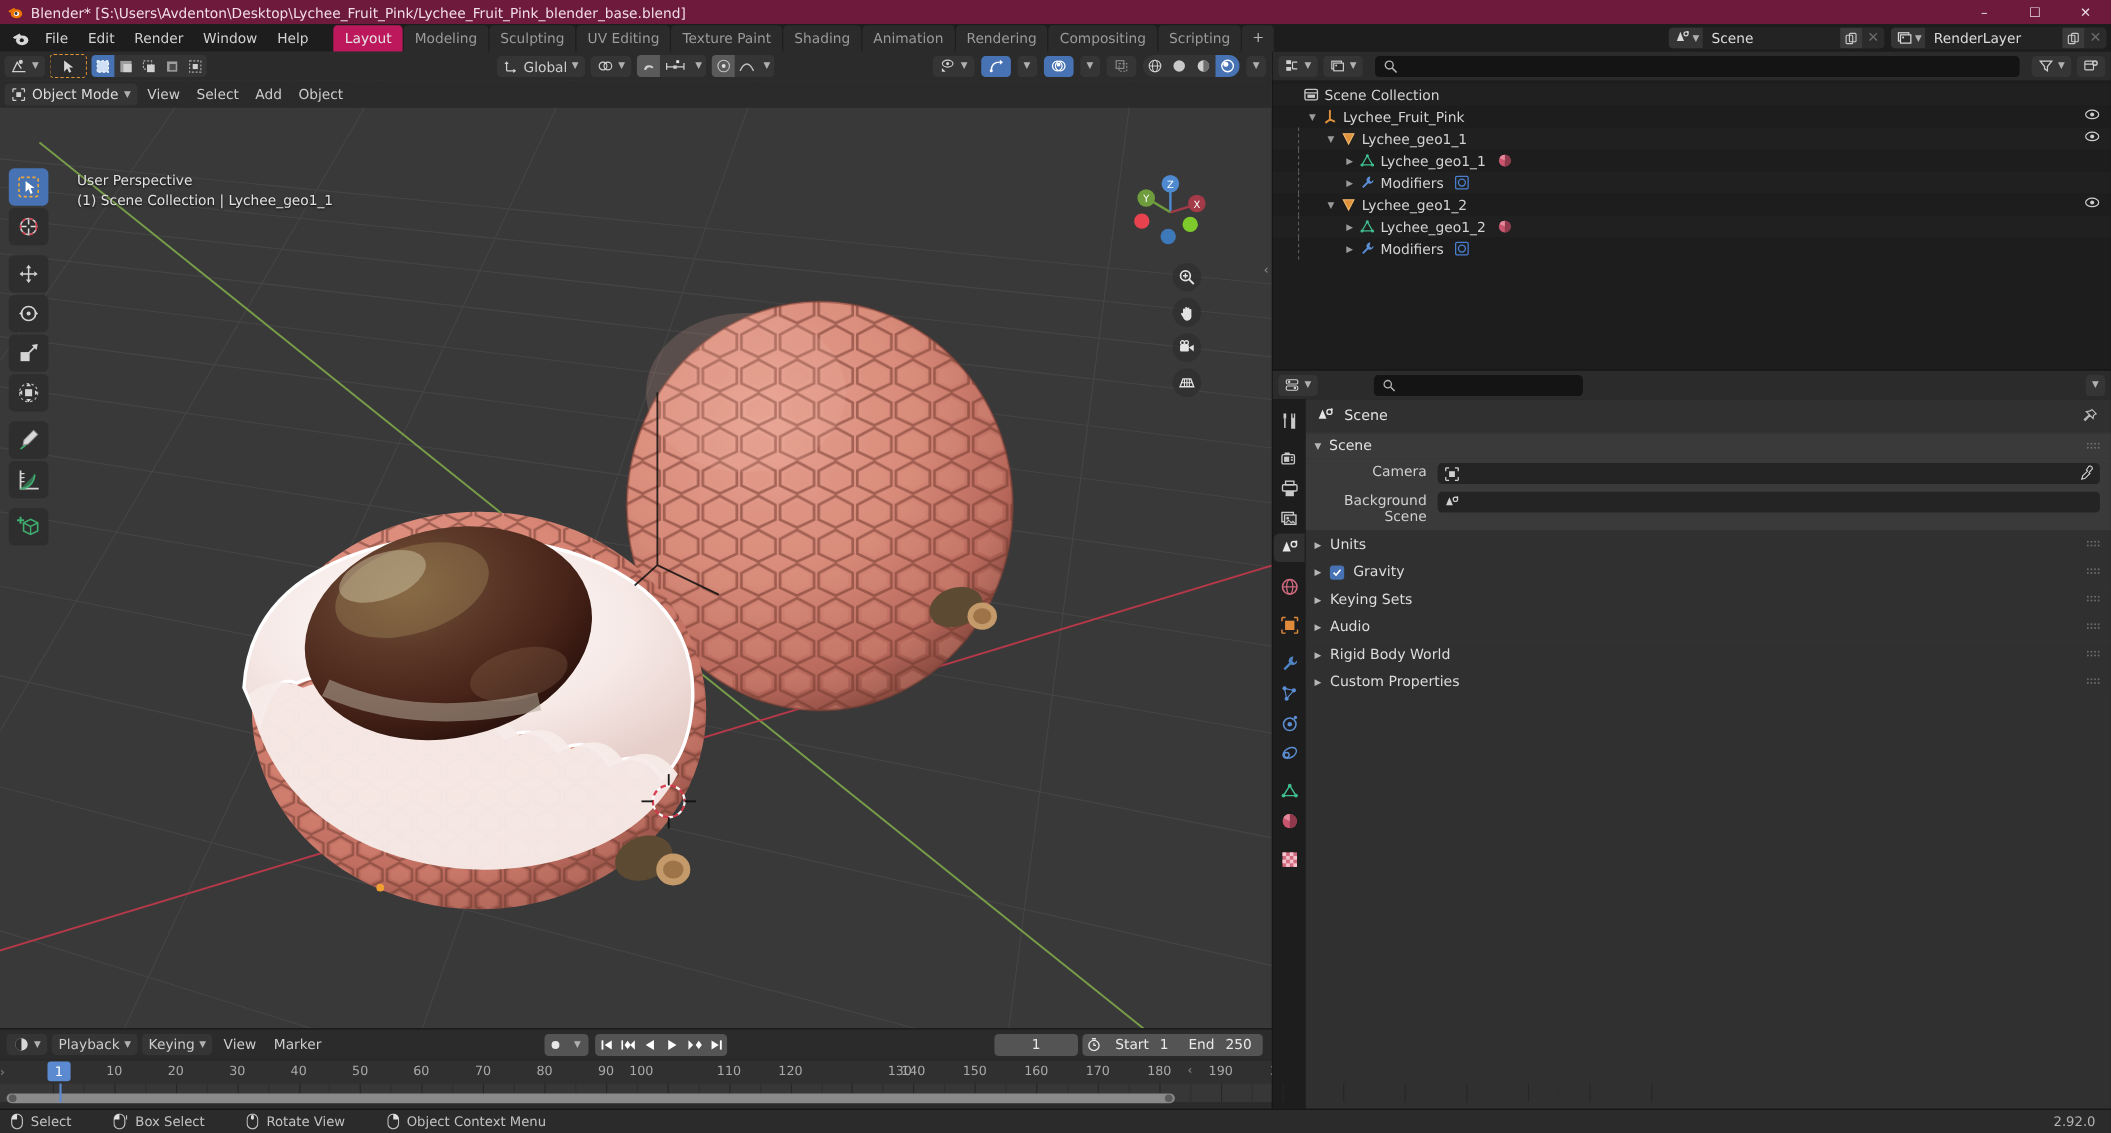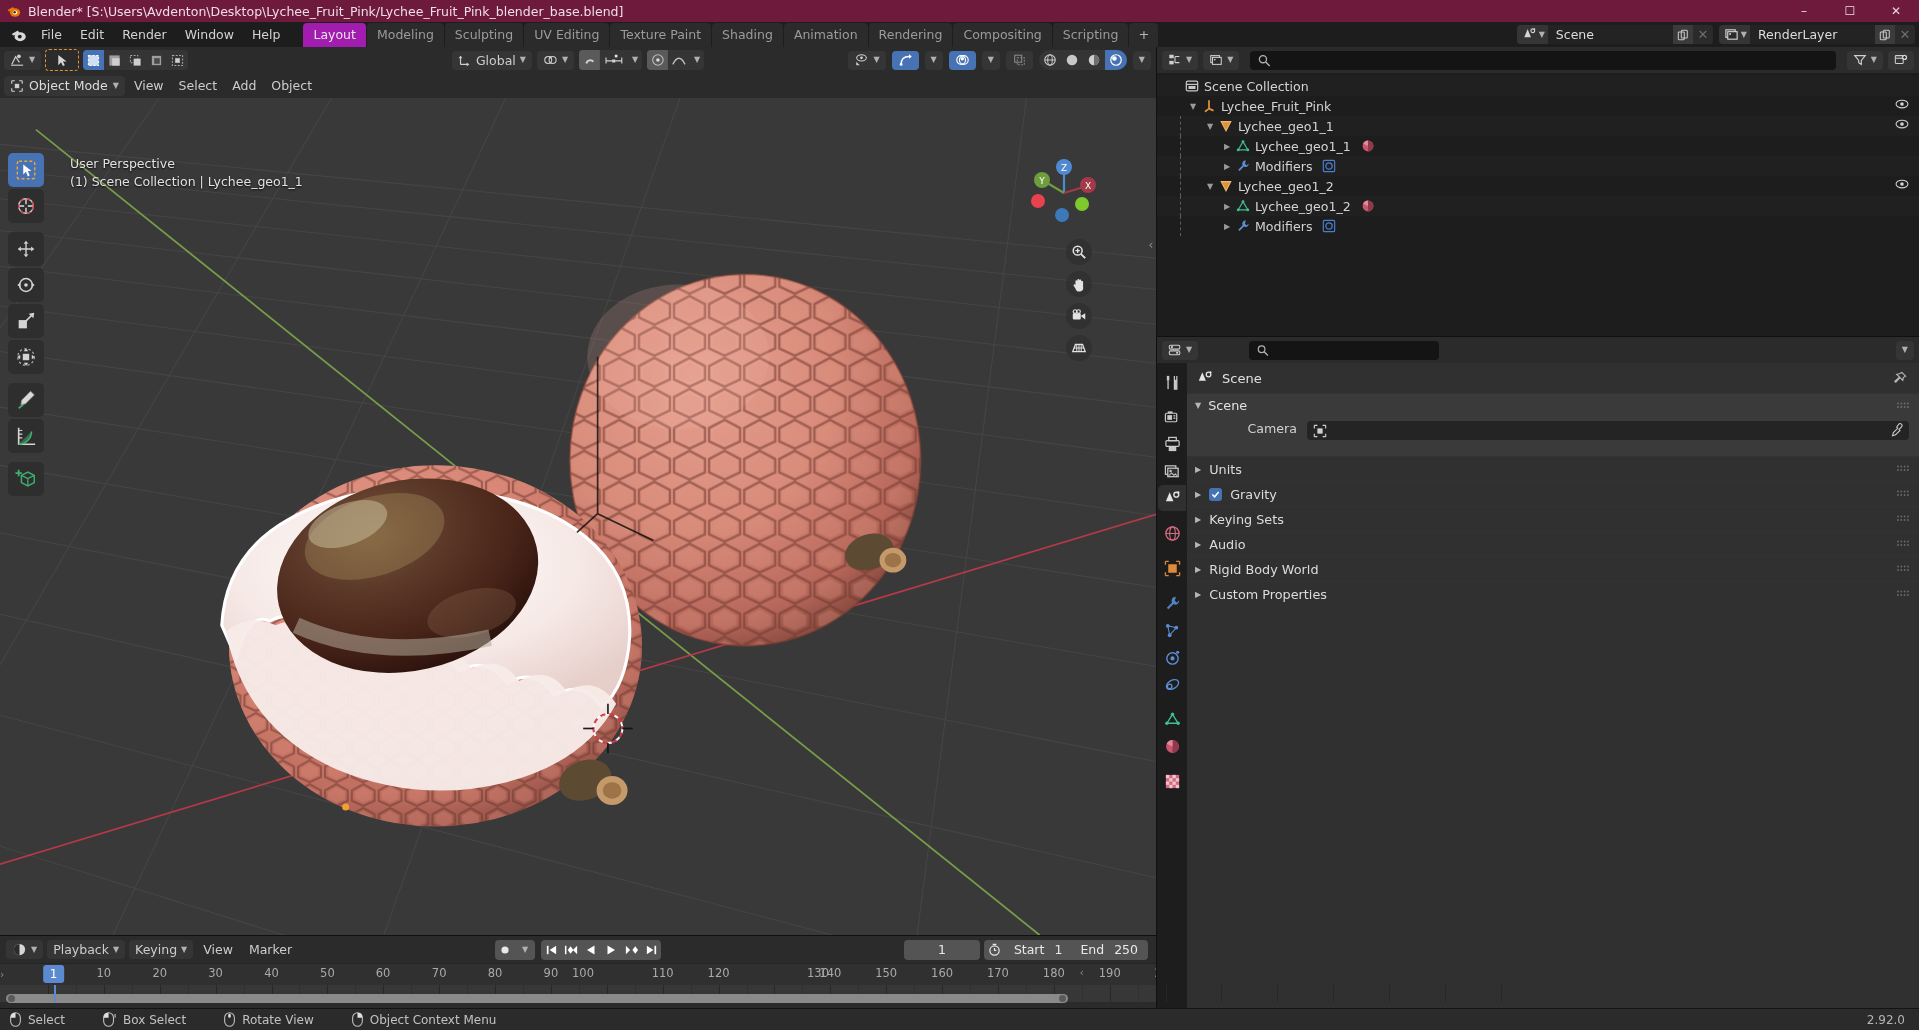--- a/index.html
+++ b/index.html
@@ -26,21 +26,21 @@
     height:25px;flex:0 0 25px;background:#1d1d1d;display:flex;align-items:center;
     padding:0 4px;gap:0;position:relative;
   }
   .topbar .blogo{width:18px;height:18px;margin:0 4px 0 6px;flex:0 0 18px;}
   .menu-item{padding:3px 9px;font-size:12.5px;color:#d2d2d2;border-radius:3px;white-space:nowrap;}
   .ws-tabs{display:flex;align-items:center;margin-left:14px;gap:1px;}
   .ws-tab{
     padding:4px 10px 5px;font-size:12.5px;color:#9b9b9b;background:#2b2b2b;
     border-radius:4px 4px 0 0;white-space:nowrap;
   }
-  .ws-tab.active{background:#a21caf;color:#e6e6e6;}
+  .ws-tab.active{background:#be185d;color:#e6e6e6;}
   .ws-add{padding:4px 9px 5px;color:#b5b5b5;background:#2b2b2b;border-radius:4px 4px 0 0;font-size:13px;}
   .topbar-right{position:absolute;right:4px;top:0;height:25px;display:flex;align-items:center;gap:6px;}
   .idblock{display:flex;align-items:center;background:#2b2b2b;border-radius:4px;height:19px;overflow:hidden;}
   .idblock .icob{display:flex;align-items:center;gap:2px;background:#353535;height:19px;padding:0 3px 0 5px;}
   .idblock .name{background:#232323;height:19px;display:flex;align-items:center;padding:0 8px 0 8px;font-size:12.5px;color:#dcdcdc;min-width:125px;}
   .idblock .btn{width:20px;height:19px;display:flex;align-items:center;justify-content:center;background:#3b3b3b;}
   .idblock .btn.dim{background:#2b2b2b;color:#6d6d6d;}
   .caret{font-size:8px;color:#b0b0b0;line-height:1;}
 
   
@@ -1217,20 +1217,31 @@
                       <rect x="5" y="5" width="6" height="6" fill="#d0d0d0"></rect>
                     </svg>
                   <span></span>
                   <span class="eyed">
                     <svg width="14" height="14" viewBox="0 0 16 16">
                         <path d="M11 1.5 a2.2 2.2 0 0 1 3.3 3 L11.5 7.5 L12.5 8.5 L7.5 13.5 L4 14.5 L5 11 L10 6 L8.8 4.8 z" fill="none" stroke="#cfcfcf" stroke-width="1.2"></path>
                       </svg>
                   </span>
                 </div>
               </div>
+              <div class="prow">
+                <div class="plabel">Background Scene</div>
+                <div class="pfield">
+                  <svg width="14" height="14" viewBox="0 0 18 18">
+                      <path d="M6 2.5 L10 12 L2 12 Z" fill="#d0d0d0"></path>
+                      <circle cx="13" cy="5" r="2.6" fill="none" stroke="#d0d0d0" stroke-width="1.4"></circle>
+                      <circle cx="15.2" cy="2.6" r="1.2" fill="#d0d0d0"></circle>
+                    </svg>
+                  <span></span>
+                </div>
+              </div>
             </div>
 
             <div id="closedpanels">
                 <div class="clsrow">
                   <span class="tri" style="font-size:8px;color:#b6b6b6;">▶</span>
                   <span>Units</span>
                   <span class="grip">
                     <svg width="12" height="8" viewBox="0 0 12 8">
                       <g fill="#9a9a9a">
                         <circle cx="1" cy="1.5" r="0.9"></circle>

